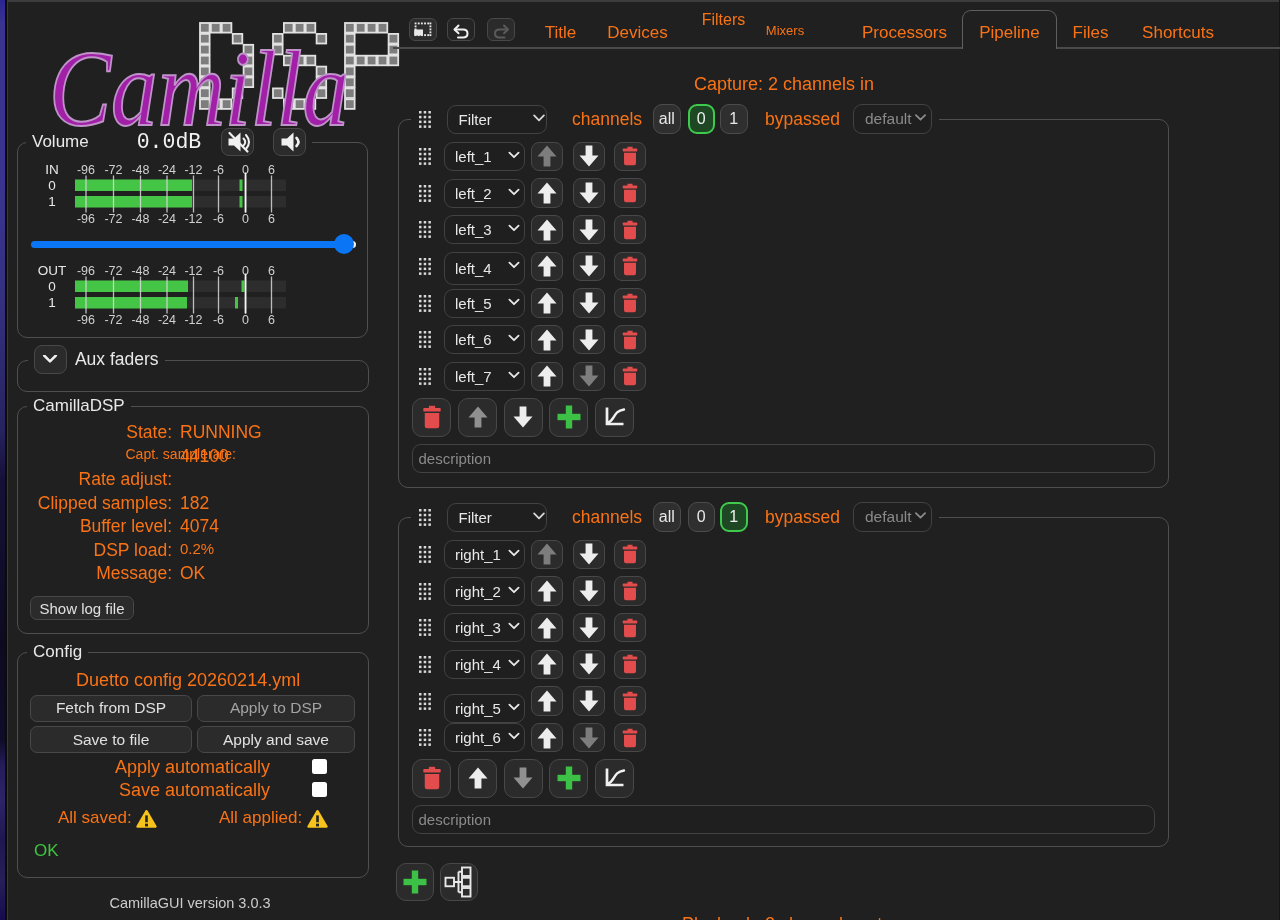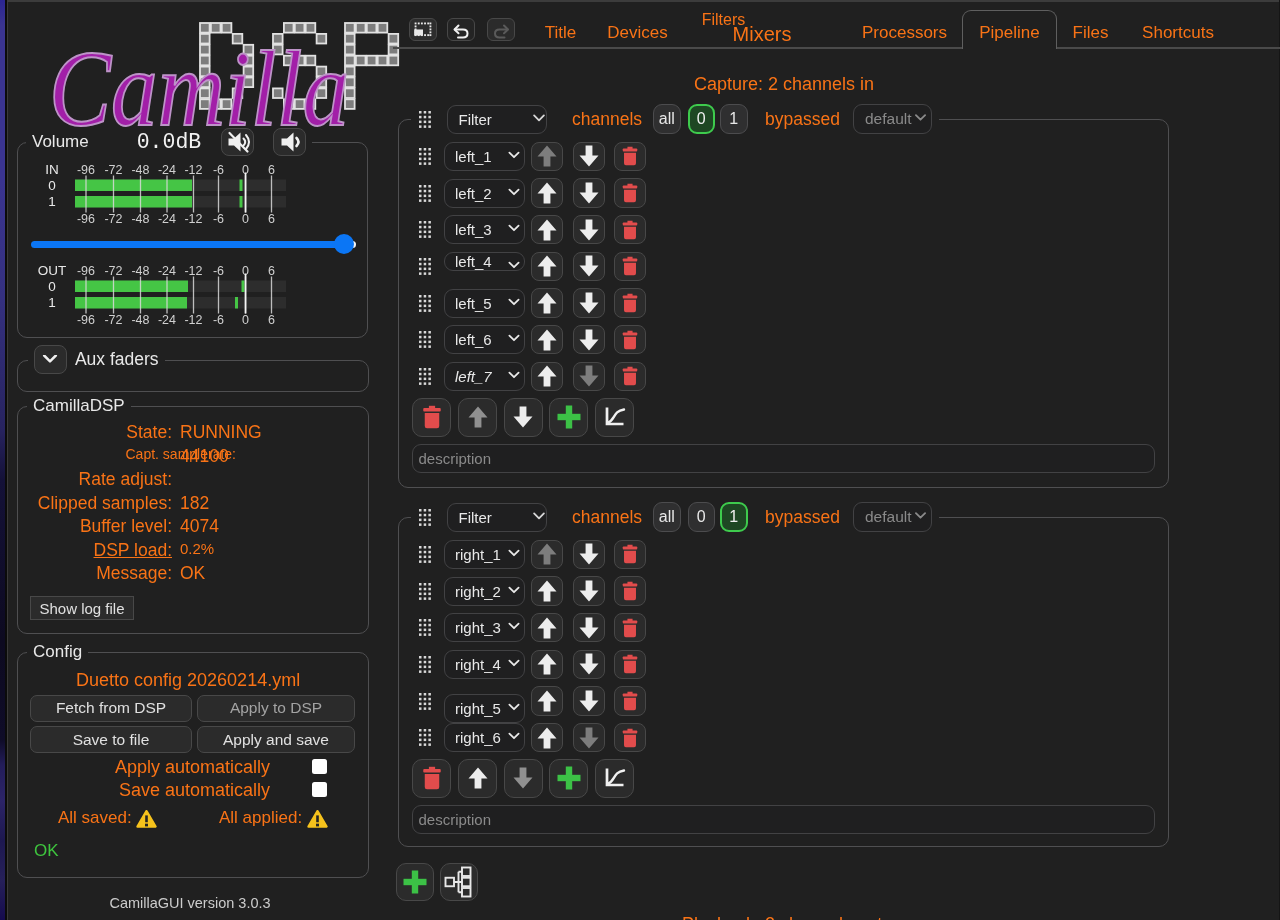--- a/index.html
+++ b/index.html
@@ -177,25 +177,25 @@
   </div>
 <div class="txt" style="right:1108px;top:422.0px;font-size:17.5px;">State:</div>
 <div class="txt" style="left:180px;top:422.0px;font-size:17.5px;">RUNNING</div>
 <div class="txt" style="right:1044px;top:445.5px;font-size:14px;">Capt. samplerate:</div>
 <div class="txt" style="left:180px;top:445.5px;font-size:17.5px;">44100</div>
 <div class="txt" style="right:1108px;top:469.0px;font-size:17.5px;">Rate adjust:</div>
 <div class="txt" style="right:1108px;top:492.5px;font-size:17.5px;">Clipped samples:</div>
 <div class="txt" style="left:180px;top:492.5px;font-size:17.5px;">182</div>
 <div class="txt" style="right:1108px;top:516.0px;font-size:17.5px;">Buffer level:</div>
 <div class="txt" style="left:180px;top:516.0px;font-size:17.5px;">4074</div>
-<div class="txt" style="right:1108px;top:539.5px;font-size:17.5px;text-decoration:underline;">DSP load:</div>
+<div class="txt" style="right:1108px;top:539.5px;font-size:17.5px;">DSP load:</div>
 <div class="txt" style="left:180px;top:539.5px;font-size:15px;">0.2%</div>
 <div class="txt" style="right:1108px;top:563.0px;font-size:17.5px;">Message:</div>
 <div class="txt" style="left:180px;top:563.0px;font-size:17.5px;">OK</div>
-<div class="btn" style="left:30px;top:596px;width:104px;height:24px;border-radius:0;">
+<div class="btn" style="left:30px;top:596px;width:104px;height:24px;border-radius:7px;">
     <span style="font-size:15px;color:#e0e0e0;">Show log file</span>
   </div>
 <div class="panel" style="left:16.5px;top:652px;width:352px;height:226px;"></div>
 <div class="legend" style="left:27px;top:642px;height:20px;padding:0 6px;">
     <span style="font-size:17px;color:#e8e8e8;">Config</span>
   </div>
 <div class="txt" style="left:76px;top:670px;font-size:18px;">Duetto config 20260214.yml</div>
 <div class="btn" style="left:30px;top:694.5px;width:162px;height:27px;border-radius:7px;">
     <span style="font-size:15.5px;color:#e0e0e0;">Fetch from DSP</span>
   </div>
@@ -257,21 +257,21 @@
     <svg width="22" height="21" viewBox="0 0 22 21" style="">
       <path d="M 14 6.5 L 18 10.5 L 14 14.2" stroke="#5a5a5a" stroke-width="2" fill="none" stroke-linecap="round" stroke-linejoin="round"></path>
       <path d="M 17.5 10.5 H 9.5 q -4.5 0 -4.5 4 t 4.5 4 H 14.5" stroke="#5a5a5a" stroke-width="2" fill="none" stroke-linecap="round"></path>
     </svg>
   </div>
 <div class="abs" style="left:393px;top:47.2px;width:887px;height:1.6px;background:#4a4a4a;"></div>
 <div class="abs" style="left:962px;top:10px;width:95px;height:38.8px;border:1.5px solid #5f5f5f;border-bottom:none;border-radius:9px 9px 0 0;background:#202020;"></div>
 <div class="txt" style="left:500.5px;top:23px;width:120px;text-align:center;font-size:17px;">Title</div>
 <div class="txt" style="left:577.5px;top:23px;width:120px;text-align:center;font-size:17px;">Devices</div>
 <div class="txt" style="left:663.5px;top:11px;width:120px;text-align:center;font-size:16px;">Filters</div>
-<div class="txt" style="left:702px;top:23px;width:120px;text-align:center;font-size:20px;">Mixers</div>
+<div class="txt" style="left:725px;top:23px;width:120px;text-align:center;font-size:13px;">Mixers</div>
 <div class="txt" style="left:844.5px;top:23px;width:120px;text-align:center;font-size:17px;">Processors</div>
 <div class="txt" style="left:949.5px;top:23px;width:120px;text-align:center;font-size:17px;">Pipeline</div>
 <div class="txt" style="left:1030.5px;top:23px;width:120px;text-align:center;font-size:17px;">Files</div>
 <div class="txt" style="left:1118px;top:23px;width:120px;text-align:center;font-size:17px;">Shortcuts</div>
 <div class="txt" style="left:694px;top:74px;font-size:18px;">Capture: 2 channels in</div>
 <div class="panel" style="left:397.5px;top:119px;width:771px;height:369px;"></div>
 <div class="legend" style="left:411px;top:104px;height:30px;padding:0;background:#202020;width:528px;"></div>
 <div class="abs" style="left:419px;top:110.5px;"><svg width="12" height="17" viewBox="0 0 12 17" style="">
       <rect x="0.0" y="0.0" width="2.5" height="2.5" fill="#d8d8d8"></rect>
       <rect x="4.7" y="0.0" width="2.5" height="2.5" fill="#d8d8d8"></rect>
@@ -427,21 +427,21 @@
       <rect x="0.0" y="4.8" width="2.5" height="2.5" fill="#d8d8d8"></rect>
       <rect x="4.7" y="4.8" width="2.5" height="2.5" fill="#d8d8d8"></rect>
       <rect x="9.4" y="4.8" width="2.5" height="2.5" fill="#d8d8d8"></rect>
       <rect x="0.0" y="9.6" width="2.5" height="2.5" fill="#d8d8d8"></rect>
       <rect x="4.7" y="9.6" width="2.5" height="2.5" fill="#d8d8d8"></rect>
       <rect x="9.4" y="9.6" width="2.5" height="2.5" fill="#d8d8d8"></rect>
       <rect x="0.0" y="14.399999999999999" width="2.5" height="2.5" fill="#d8d8d8"></rect>
       <rect x="4.7" y="14.399999999999999" width="2.5" height="2.5" fill="#d8d8d8"></rect>
       <rect x="9.4" y="14.399999999999999" width="2.5" height="2.5" fill="#d8d8d8"></rect>
     </svg></div>
-<div class="sel" style="left:444px;top:252.01px;width:81px;height:19px;">
+<div class="sel" style="left:444px;top:252.01px;width:81px;height:33px;">
     <span style="font-size:15px;margin-left:10px;">left_4</span>
     <svg width="81" height="29" viewBox="0 0 81 29" style="position:absolute;left:0;top:0">
       <path d="M 64.4 9.6 l 4.6 4.6 l 4.6 -4.6" stroke="#e8e8e8" stroke-width="1.8" fill="none" stroke-linecap="round" stroke-linejoin="round"></path>
     </svg>
   </div>
 <div class="btn" style="left:531px;top:251.51px;width:32px;height:29.5px;">
     <svg width="28" height="26" viewBox="0 0 28 26" style="">
       <polygon points="14.0,2.5 23.5,13.5 17.42,13.5 17.42,23.5 10.58,23.5 10.58,13.5 4.5,13.5" fill="#ededed"></polygon>
     </svg>
   </div>
@@ -538,21 +538,21 @@
       <rect x="0.0" y="4.8" width="2.5" height="2.5" fill="#d8d8d8"></rect>
       <rect x="4.7" y="4.8" width="2.5" height="2.5" fill="#d8d8d8"></rect>
       <rect x="9.4" y="4.8" width="2.5" height="2.5" fill="#d8d8d8"></rect>
       <rect x="0.0" y="9.6" width="2.5" height="2.5" fill="#d8d8d8"></rect>
       <rect x="4.7" y="9.6" width="2.5" height="2.5" fill="#d8d8d8"></rect>
       <rect x="9.4" y="9.6" width="2.5" height="2.5" fill="#d8d8d8"></rect>
       <rect x="0.0" y="14.399999999999999" width="2.5" height="2.5" fill="#d8d8d8"></rect>
       <rect x="4.7" y="14.399999999999999" width="2.5" height="2.5" fill="#d8d8d8"></rect>
       <rect x="9.4" y="14.399999999999999" width="2.5" height="2.5" fill="#d8d8d8"></rect>
     </svg></div>
-<div class="sel" style="left:444px;top:362.02px;width:81px;height:29px;font-style:italic;">
+<div class="sel" style="left:444px;top:362.02px;width:81px;height:29px;">
     <span style="font-size:15px;margin-left:10px;">left_7</span>
     <svg width="81" height="29" viewBox="0 0 81 29" style="position:absolute;left:0;top:0">
       <path d="M 64.4 9.6 l 4.6 4.6 l 4.6 -4.6" stroke="#e8e8e8" stroke-width="1.8" fill="none" stroke-linecap="round" stroke-linejoin="round"></path>
     </svg>
   </div>
 <div class="btn" style="left:531px;top:361.52px;width:32px;height:29.5px;">
     <svg width="28" height="26" viewBox="0 0 28 26" style="">
       <polygon points="14.0,2.5 23.5,13.5 17.42,13.5 17.42,23.5 10.58,23.5 10.58,13.5 4.5,13.5" fill="#ededed"></polygon>
     </svg>
   </div>

